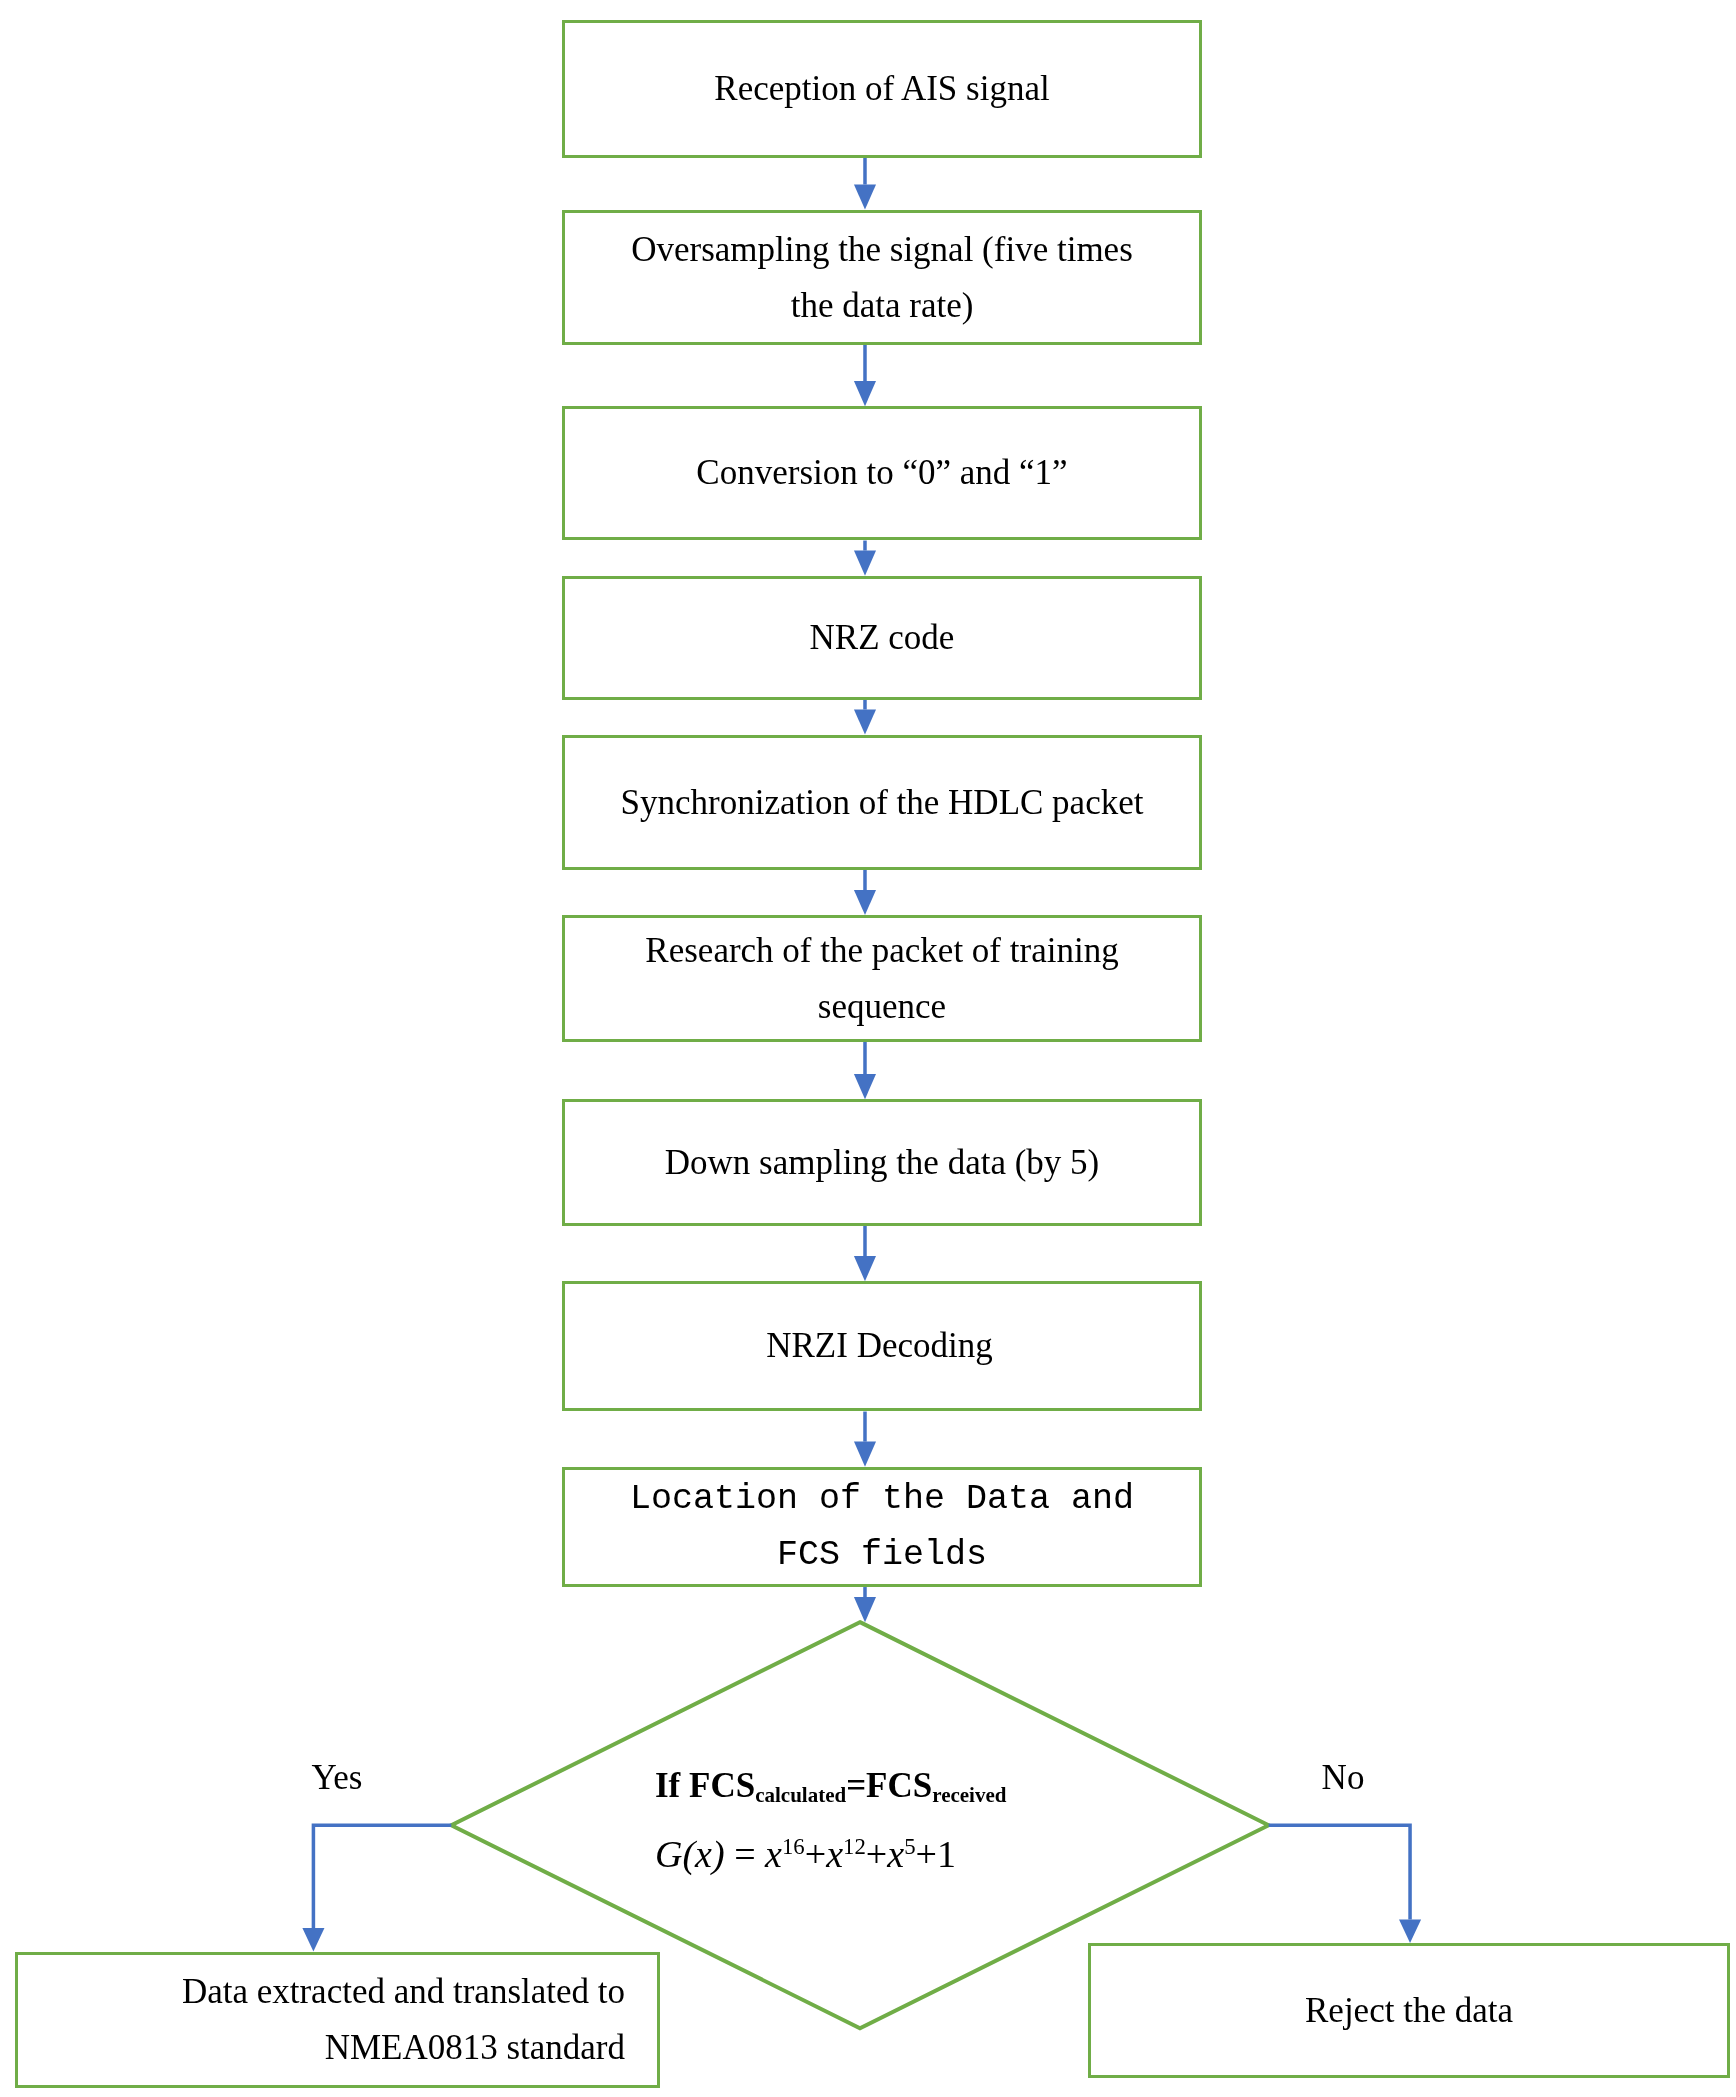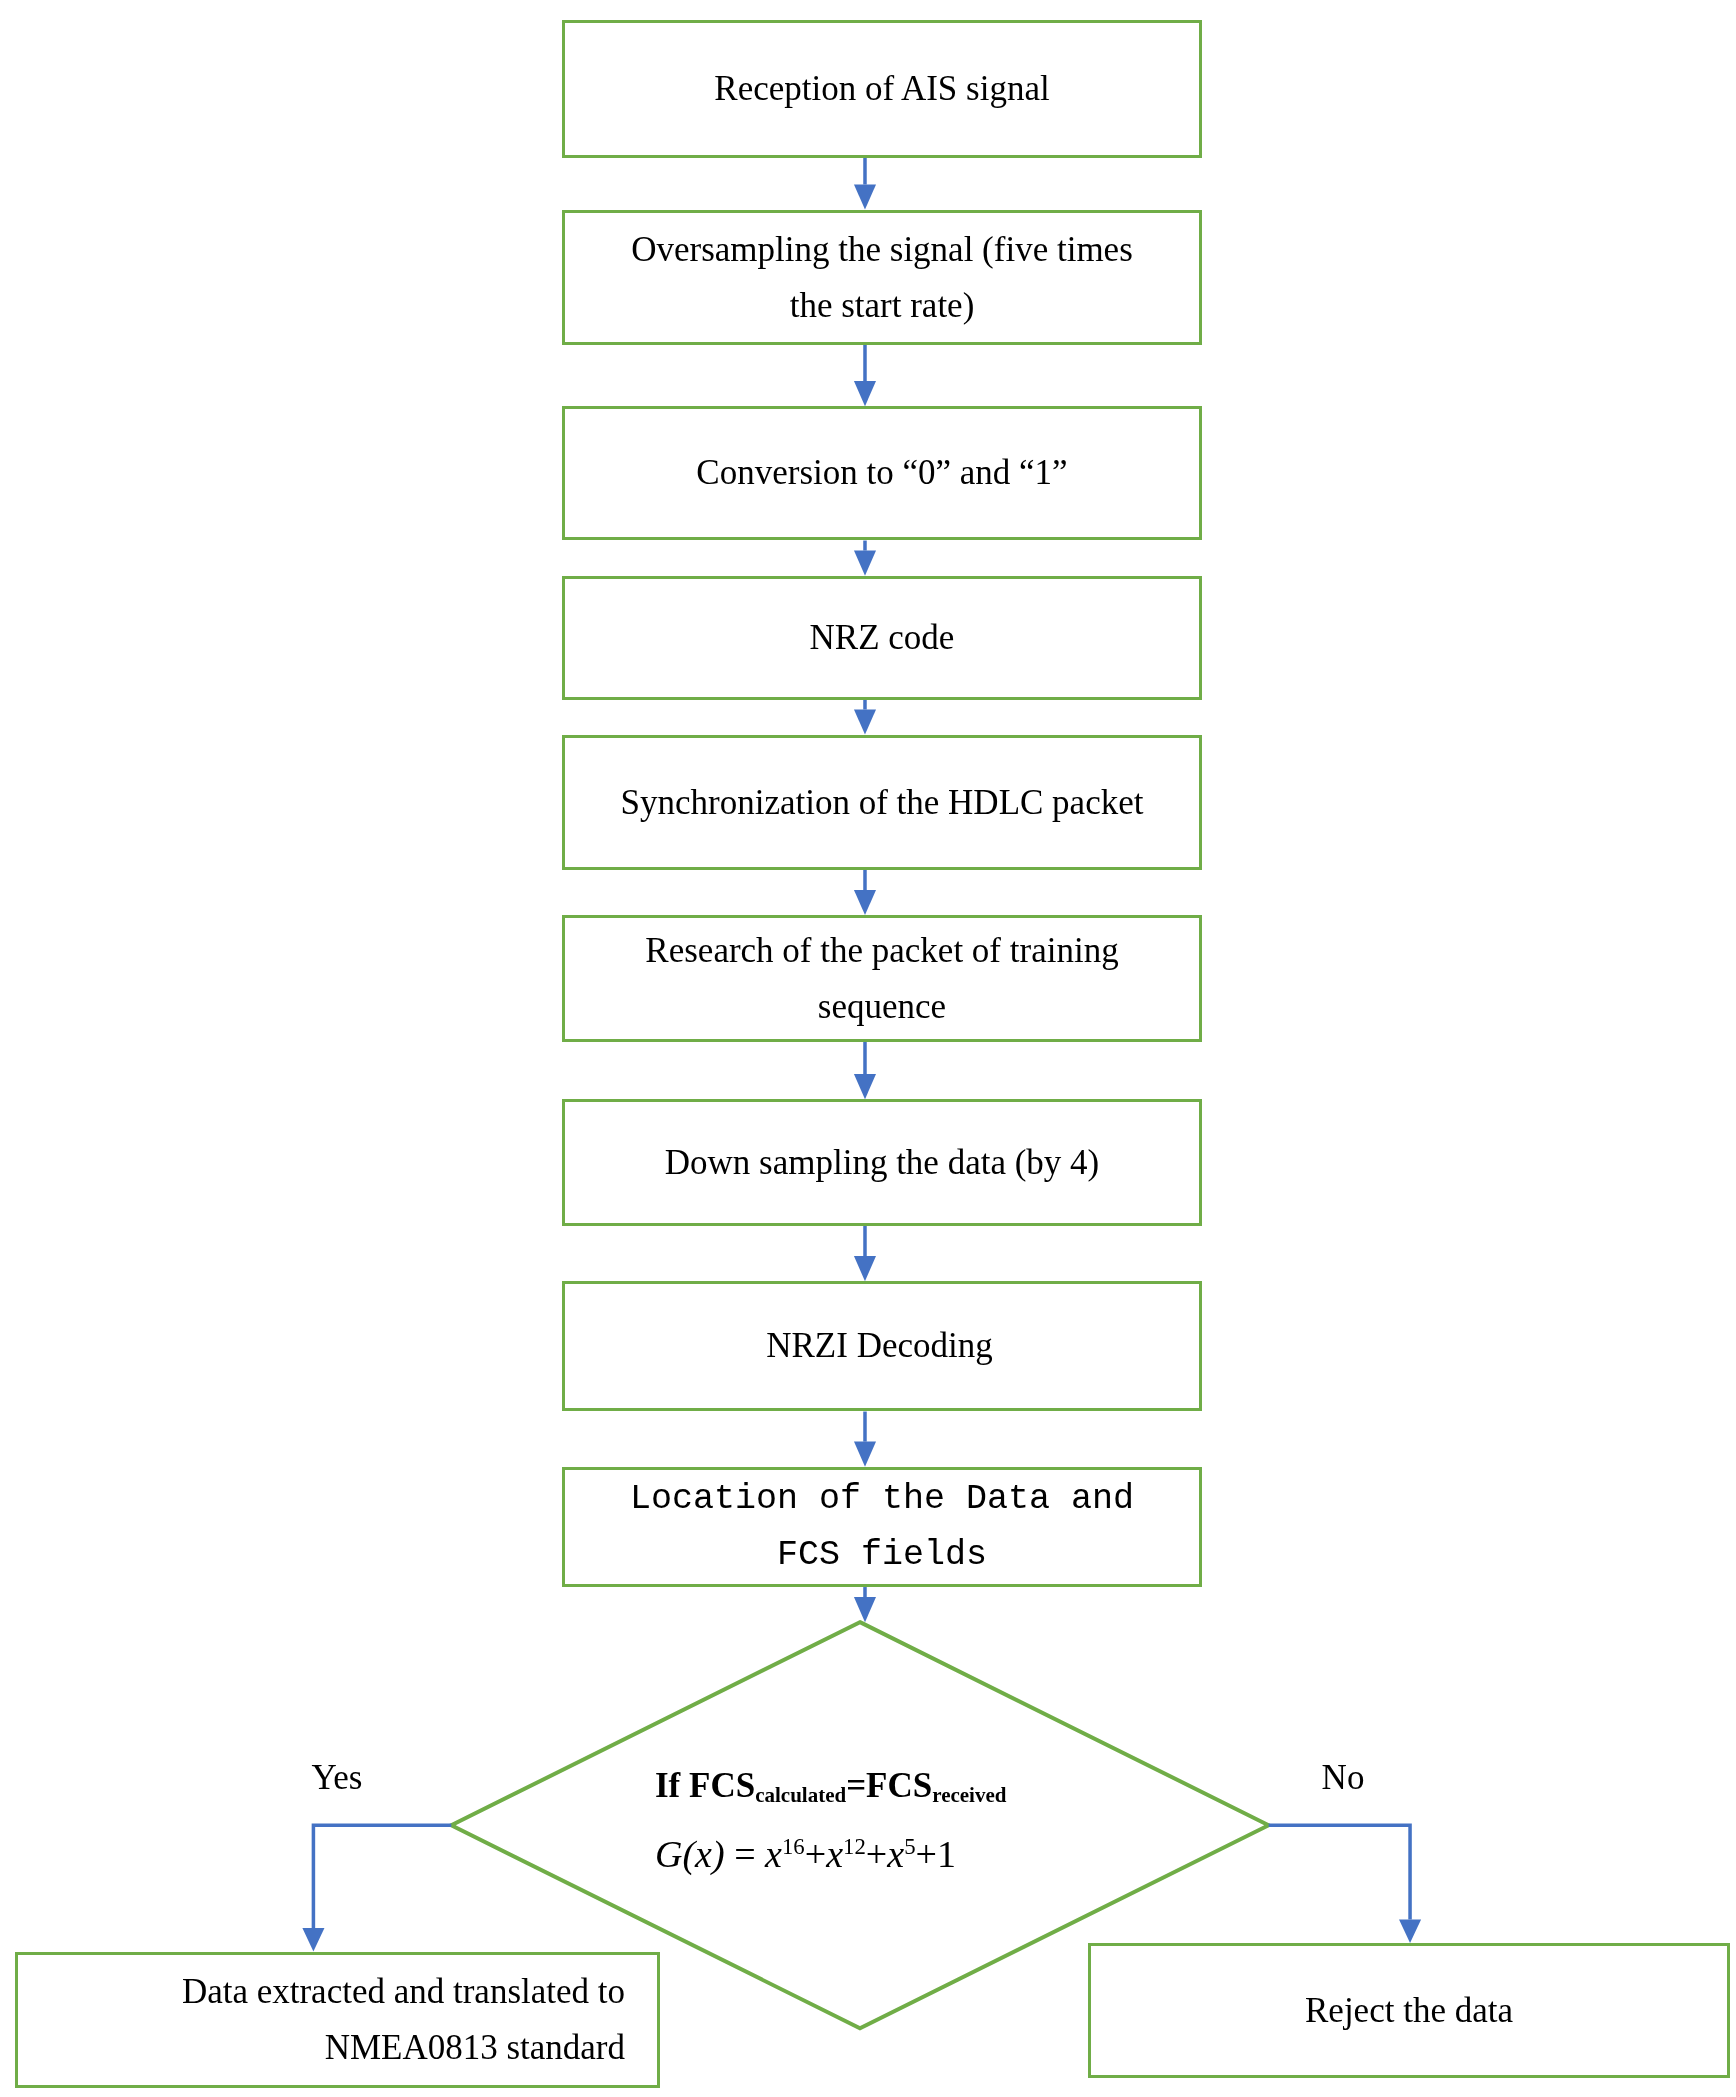--- a/index.html
+++ b/index.html
@@ -91,26 +91,26 @@
     <polygon class="bhead" points="603,3845 647,3845 625,3892"></polygon>
   </g>
 
   <g>
     <polyline class="bline" points="2530,3640 2812,3640 2812,3828"></polyline>
     <polygon class="bhead" points="2790,3828 2834,3828 2812,3875"></polygon>
   </g>
 </svg>
 
 <div class="box step" style="top:20px;height:138px;">Reception of AIS signal</div>
-<div class="box step" style="top:210px;height:135px;">Oversampling the signal (five times the start rate)</div>
+<div class="box step" style="top:210px;height:135px;">Oversampling the signal (five times the data rate)</div>
 <div class="box step" style="top:406px;height:134px;">Conversion to “0” and “1”</div>
 <div class="box step" style="top:576px;height:124px;">NRZ code</div>
 <div class="box step" style="top:735px;height:135px;">Synchronization of the HDLC packet</div>
 <div class="box step" style="top:915px;height:127px;">Research of the packet of training sequence</div>
-<div class="box step" style="top:1099px;height:127px;">Down sampling the data (by 4)</div>
+<div class="box step" style="top:1099px;height:127px;">Down sampling the data (by 5)</div>
 <div class="box step" style="top:1281px;height:130px;padding-left:40px;">NRZI Decoding</div>
 <div class="box step" style="top:1467px;height:120px;font-family:Liberation Mono, monospace;">Location of the Data and FCS fields</div>
 
 <div class="decision-text">
   <span class="cond"><span>If FCS</span><span class="sub">calculated</span><span>=FCS</span><span class="sub">received</span></span>
   <span class="eq"><span class="mi">G(x)</span><span> = </span><span class="mi">x</span><span class="sup">16</span><span>+</span><span class="mi">x</span><span class="sup">12</span><span>+</span><span class="mi">x</span><span class="sup">5</span><span>+1</span></span>
 </div>
 
 <div class="branch-label" style="left:277px;top:1758px;">Yes</div>
 <div class="branch-label" style="left:1283px;top:1758px;">No</div>

